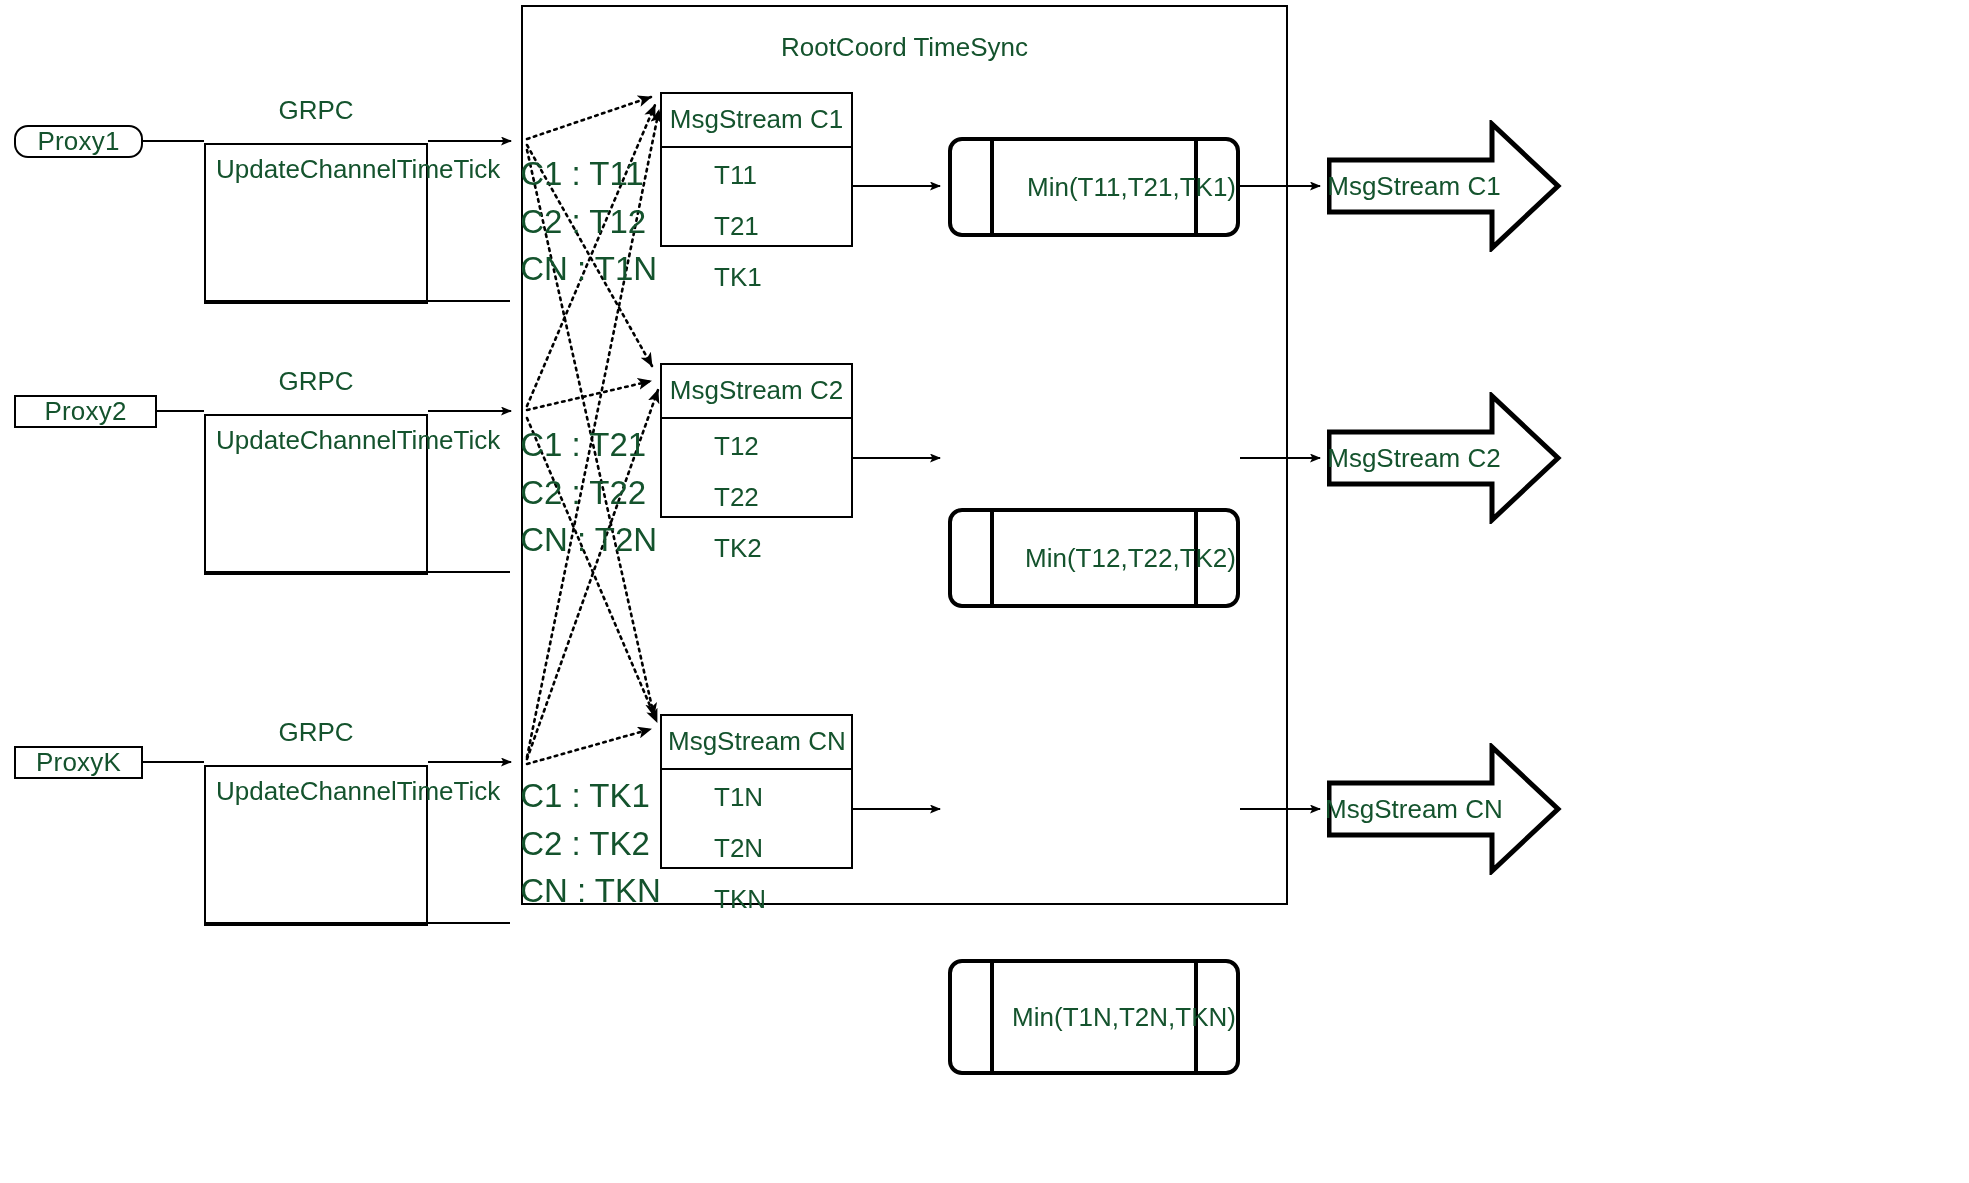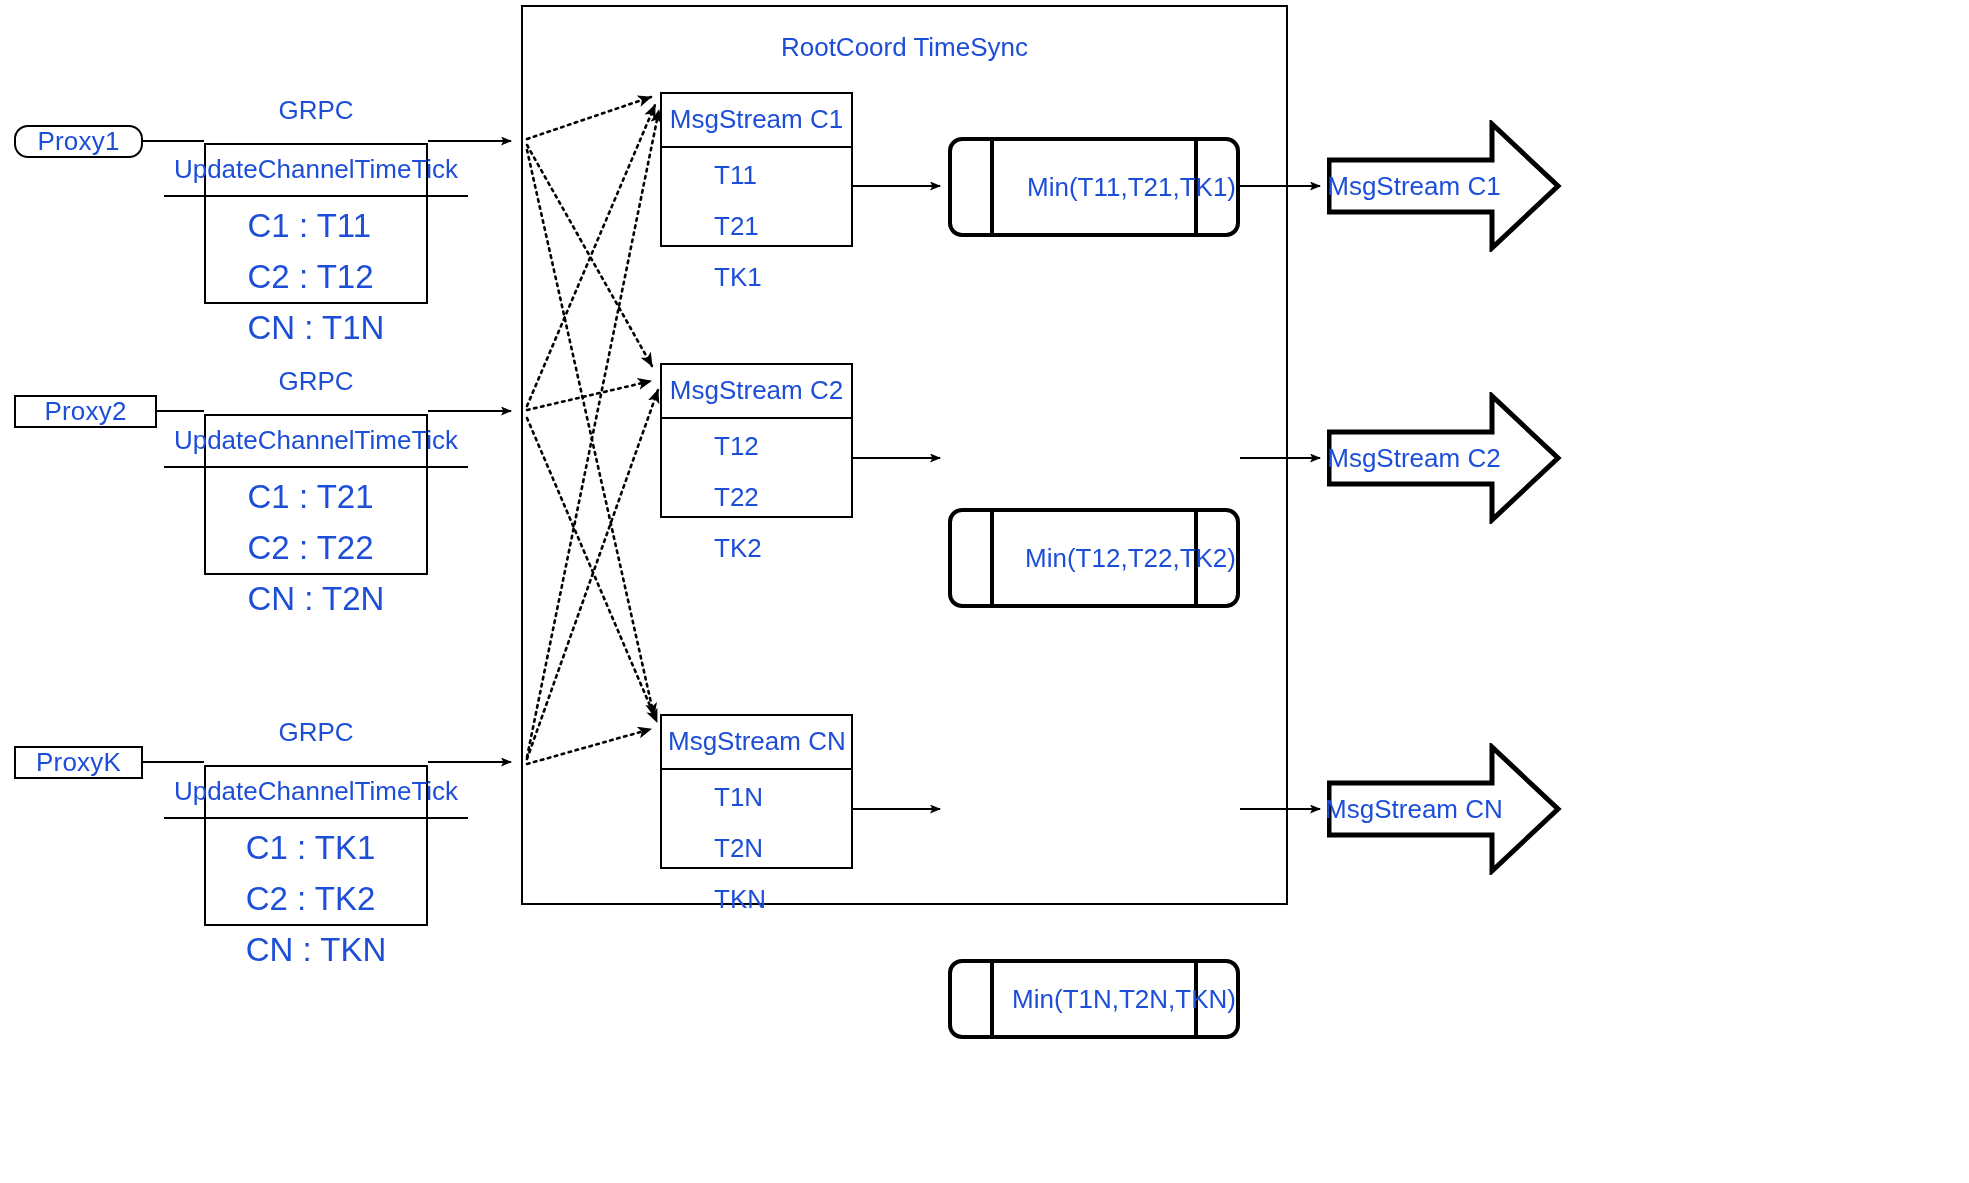--- a/index.html
+++ b/index.html
@@ -6,21 +6,21 @@
     margin: 0;
     padding: 0;
     background: #ffffff;
   }
   #stage {
     position: relative;
     width: 1969px;
     height: 1183px;
     background: #ffffff;
     font-family: "Liberation Sans", sans-serif;
-    color: #1d4ed8;
+    color: #14532d;
     overflow: hidden;
   }
 
   
   .abs { position: absolute; box-sizing: border-box; }
 
   
   .proxy-box {
     border: 2px solid #000;
     background: #fff;
@@ -36,22 +36,21 @@
     font-size: 26px;
     text-align: center;
     white-space: nowrap;
   }
 
   
   .tick-table {
     border: 2px solid #000;
     background: #fff;
     display: flex;
-    flex-direction: column;
-    align-items: center;
+    flex-direction: row;
   }
   .tick-header {
     border-bottom: 2px solid #000;
     font-size: 26px;
     padding: 9px 10px 10px 10px;
     white-space: nowrap;
   }
   .tick-body {
     flex: 1;
     display: flex;
@@ -282,21 +281,21 @@
     <span class="bar-right"></span>
     <span class="proc-label">Min(T11,T21,TK1)</span>
   </div>
 
   <div class="abs proc-box" style="left:948px; top:408px; width:292px; height:100px;">
     <span class="bar-left"></span>
     <span class="bar-right"></span>
     <span class="proc-label">Min(T12,T22,TK2)</span>
   </div>
 
-  <div class="abs proc-box" style="left:948px; top:759px; width:292px; height:80px;">
+  <div class="abs proc-box" style="left:948px; top:759px; width:292px; height:116px;">
     <span class="bar-left"></span>
     <span class="bar-right"></span>
     <span class="proc-label">Min(T1N,T2N,TKN)</span>
   </div>
 
   <div class="block-arrow" style="left:1327px; top:120px; width:235px; height:132px;">
     <svg width="235" height="132" viewBox="0 0 235 132">
       <path d="M2,40 L165,40 L165,4 L231,66 L165,128 L165,92 L2,92 Z" fill="#fff" stroke="#000" stroke-width="5" stroke-linejoin="miter"></path>
     </svg>
     <span class="ba-label">MsgStream C1</span>

